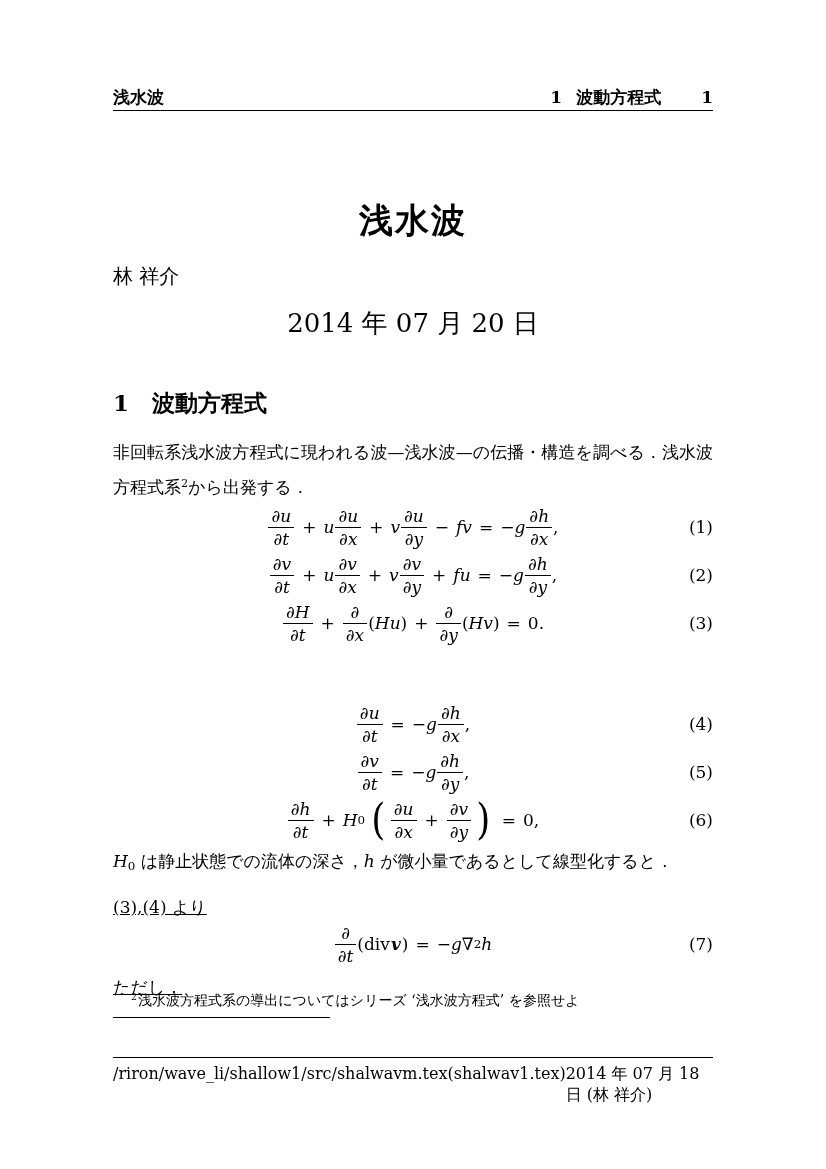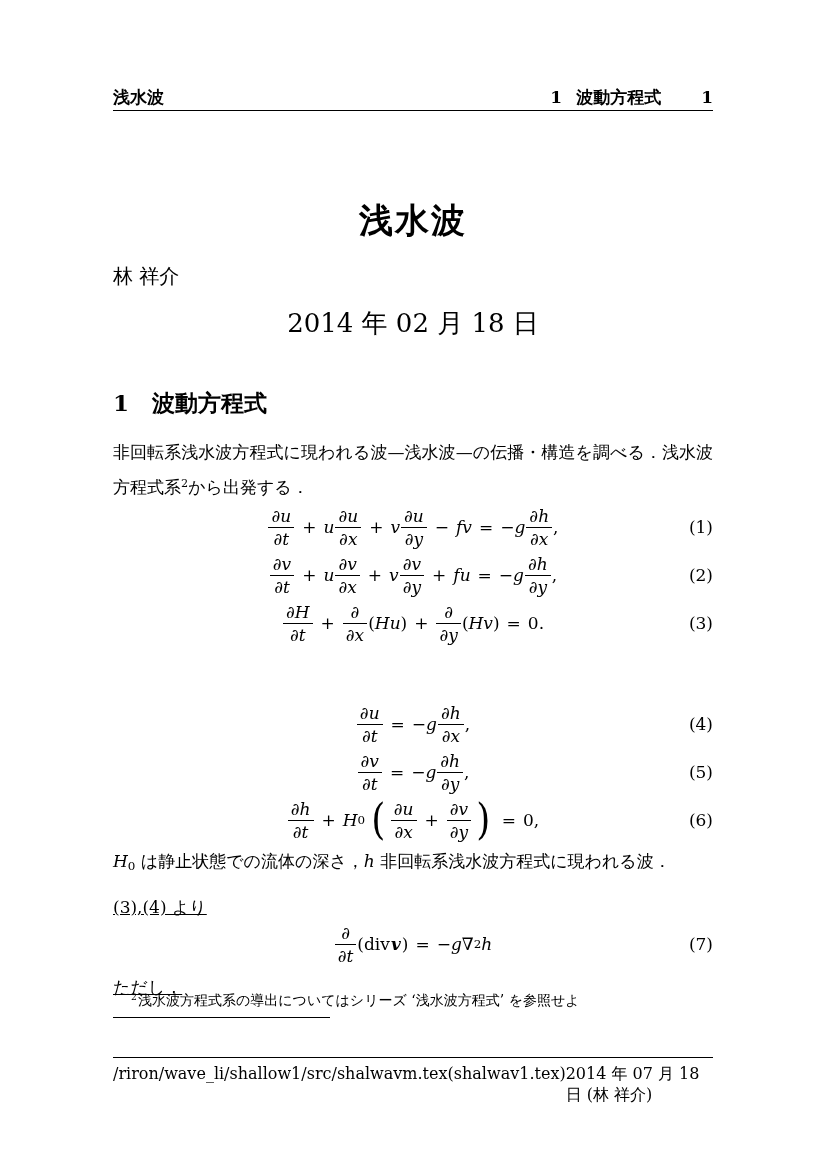--- a/index.html
+++ b/index.html
@@ -113,28 +113,28 @@
     <span class="gothic">浅水波</span>
     <span class="runhead-right">
       <span class="secref"><span class="secnum">1</span><span>波動方程式</span></span>
       <span class="pageno">1</span>
     </span>
   </div>
   <div class="headrule"></div>
 
   <div class="doc-title">浅水波</div>
   <div class="doc-author">林 祥介</div>
-  <div class="doc-date">2014 年 02 月 18 日</div>
+  <div class="doc-date">2014 年 07 月 20 日</div>
 
   <div class="sec-head">
     <span class="num">1</span><span class="ttl">波動方程式</span>
   </div>
 
   <div class="para p-intro"><span class="t">非回転系浅水波方程式に現われる波—浅水波—の伝播・構造を調べる．浅水波方程式系</span><span class="tsup">2</span><span class="t">から出発する．</span></div>
-  <div class="para p-depth"><span class="ti">H</span><span class="tsub">0</span><span class="t"> は静止状態での流体の深さ，</span><span class="ti">h</span><span class="t"> 非回転系浅水波方程式に現われる波．</span></div>
+  <div class="para p-depth"><span class="ti">H</span><span class="tsub">0</span><span class="t"> は静止状態での流体の深さ，</span><span class="ti">h</span><span class="t"> が微小量であるとして線型化すると．</span></div>
   <div class="para p-fromeqs"><span class="t">(3),(4) より</span></div>
   <div class="para p-tadashi"><span class="t">ただし，</span></div>
 
   <div class="eqgroup eqg1">
       <div class="eqrow">
         <span class="eqbody">
           <span class="frac">
             <span class="num">∂u</span>
             <span class="den">∂t</span>
           </span>

